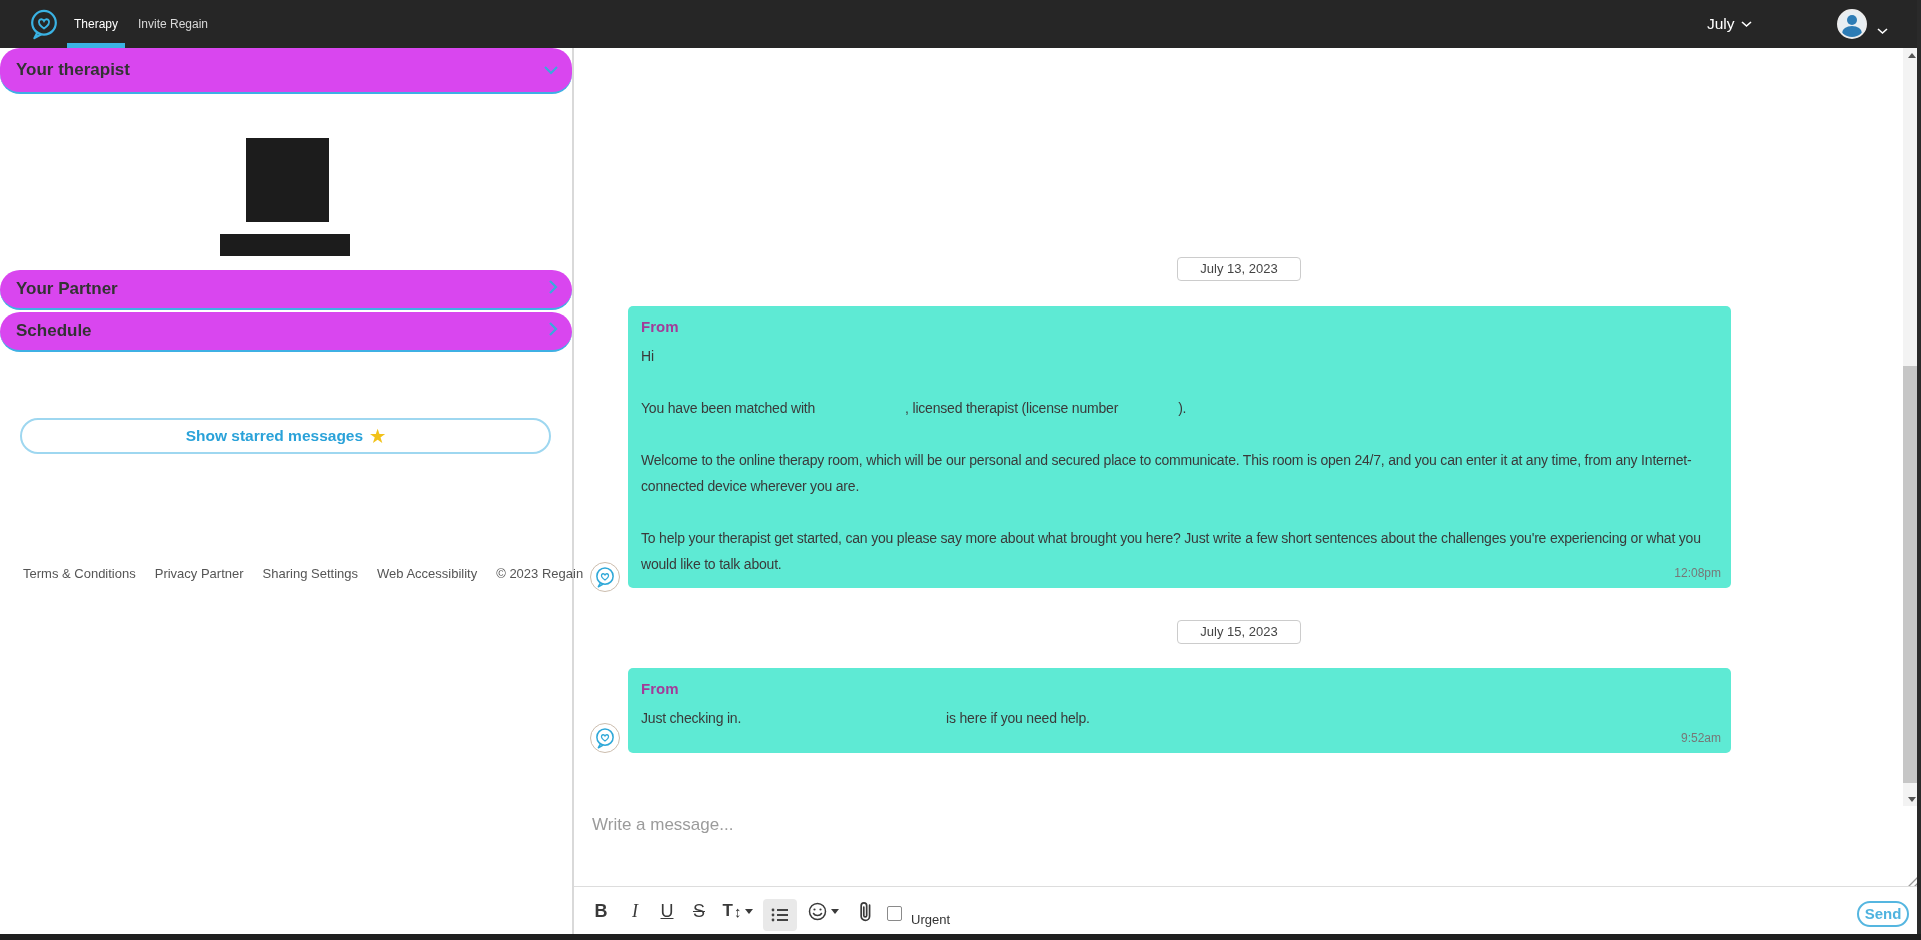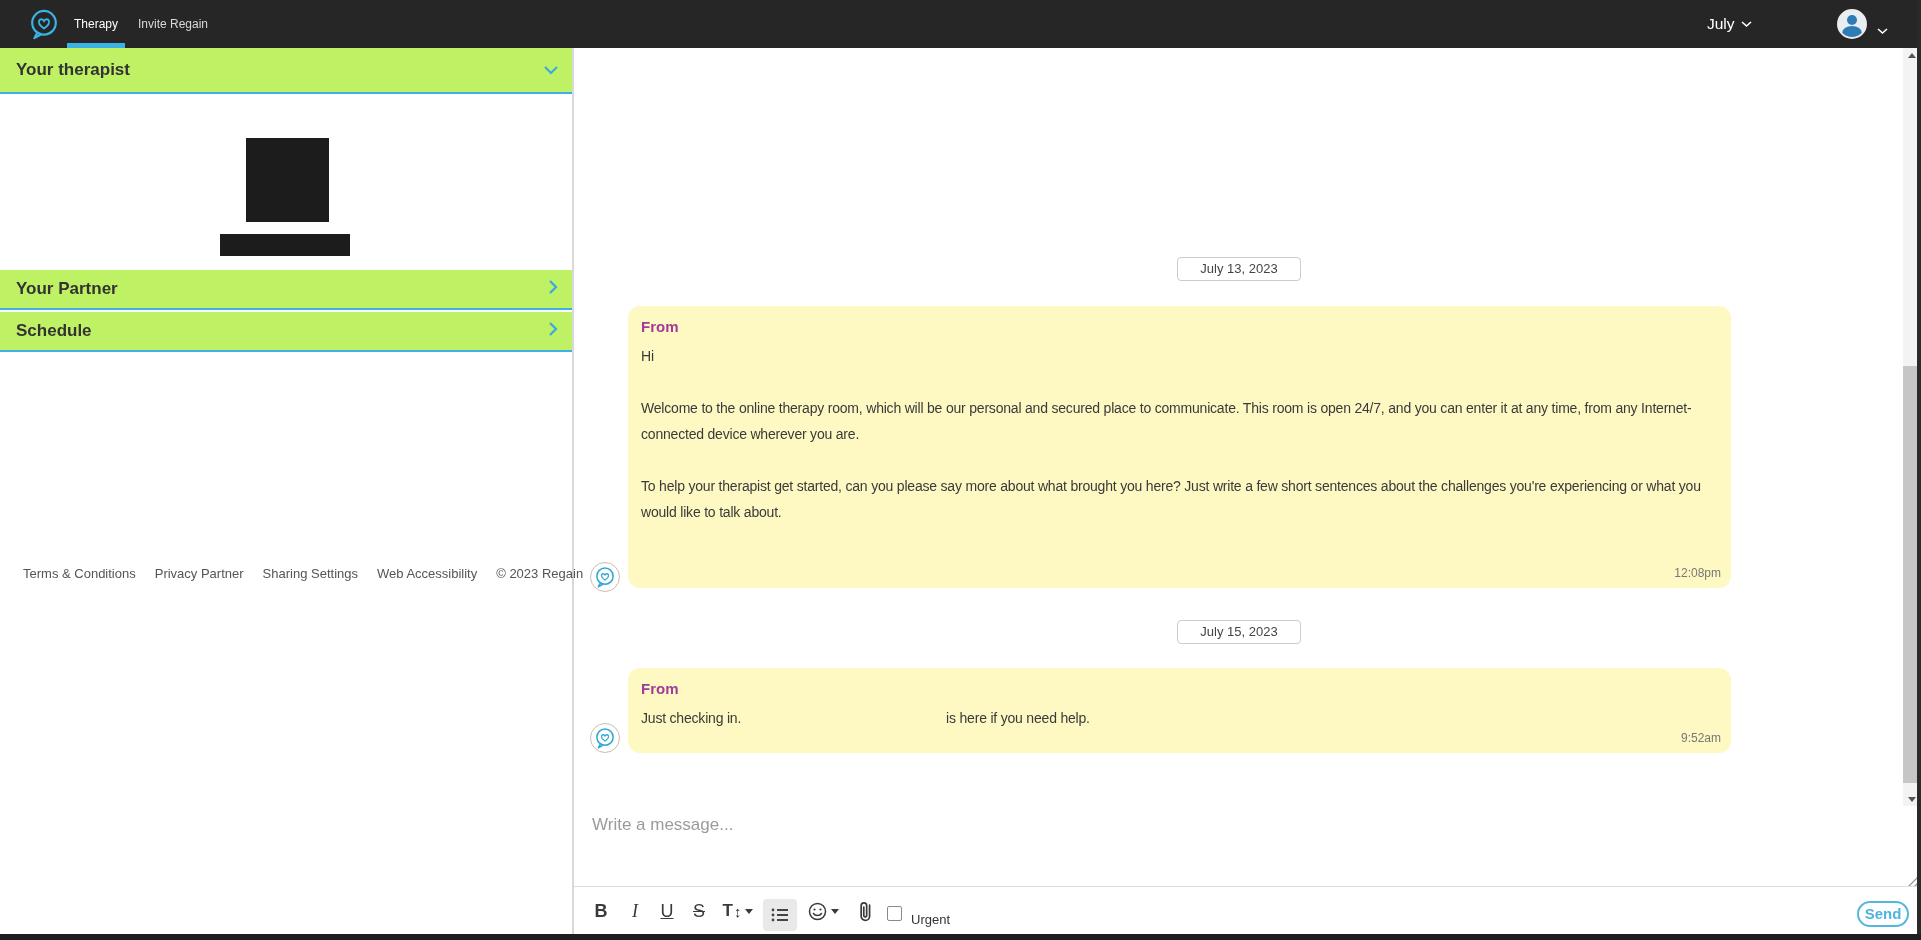--- a/index.html
+++ b/index.html
@@ -18,21 +18,21 @@
   .nav-help { position:absolute; left:1707px; top:0; height:48px; line-height:48px; color:#fff; font-size:15.5px; cursor:pointer; }
   .nav-help svg { margin-left:6px; vertical-align:1px; }
   .nav-avatar { position:absolute; left:1837px; top:9px; width:30px; height:30px; border-radius:50%;
     background:#e8eef2; border:2px solid #ececec; overflow:hidden; cursor:pointer; }
   .nav-avatar .head { position:absolute; left:8px; top:4px; width:10px; height:10px; border-radius:50%; background:#2d7cb5; }
   .nav-avatar .body { position:absolute; left:3px; top:15px; width:20px; height:14px; border-radius:50% 50% 0 0; background:#2d7cb5; }
   .nav-caret2 { position:absolute; left:1877px; top:21px; cursor:pointer; }
   
   .sidebar { position:absolute; left:0; top:48px; width:574px; height:887px; background:#fff;
     border-right:2px solid #d9d9d9; }
-  .sb-section { position:absolute; left:0; width:572px; background:#bef264; border-bottom:2px solid #3fb0e4; cursor:pointer; }
+  .sb-section { position:absolute; left:0; width:572px; background:#d946ef; border-bottom:2px solid #3fb0e4; cursor:pointer;border-radius:20px; }
   .sb-section .lbl { position:absolute; left:16px; top:0; height:100%; display:flex; align-items:center;
     font-size:17px; font-weight:bold; color:#333; }
   .sb-chev { position:absolute; right:14px; top:50%; transform:translateY(-50%); }
   .sb-therapist { top:0; height:46px; }
   .sb-partner   { top:222px; height:40px; }
   .sb-schedule  { top:264px; height:40px; }
   .redact-photo { position:absolute; left:246px; top:90px;  width:83px;  height:84px; background:#1c1c1c; }
   .redact-name  { position:absolute; left:220px; top:186px; width:130px; height:22px; background:#1c1c1c; }
   .starred-btn { position:absolute; left:20px; top:370px; width:531px; height:36px;
     border:2px solid #9ed7f0; border-radius:18px; background:#fff; cursor:pointer;
@@ -50,21 +50,21 @@
   .intake-card { position:absolute; left:783px; top:48px; width:1107px; height:180px;
     background:#dcecf5; border-radius:8px; }
   .intake-q { position:absolute; left:14px; font-size:16px; font-weight:bold; color:#2d9ed8; }
   .q1 { top:14px; } .q2 { top:84px; }
   .pin-icon { position:absolute; left:15px; top:36px; }
   .intake-a { position:absolute; left:14px; top:107px; font-size:15px; color:#3a3a3a; }
   .date-pill { position:absolute; left:1177px; width:124px; height:24px; background:#fff;
     border:1px solid #ccc; border-radius:4px; text-align:center; line-height:22px;
     font-size:13px; color:#444; }
   .pill1 { top:257px; } .pill2 { top:620px; }
-  .msg-card { position:absolute; left:628px; width:1103px; background:#fef9c3; border-radius:12px;
+  .msg-card { position:absolute; left:628px; width:1103px; background:#5eead4; border-radius:5px;
     padding:12px 15px 8px 13px; }
   .msg1 { top:306px; height:282px; }
   .msg2 { top:668px; height:85px; }
   .msg-from { font-size:15px; font-weight:bold; color:#a23c99; margin-bottom:8px; }
   .msg-card p { font-size:14px; line-height:26px; color:#3a3a3a; margin:0 0 26px 0; letter-spacing:-0.2px; }
   .msg-card p.tight { margin:0; }
   .gap-redacted { display:inline-block; }
   .g90 { width:90px; } .g60 { width:60px; } .g205 { width:205px; }
   .msg-time { position:absolute; right:10px; bottom:8px; font-size:12px; color:#777; }
   .msg-avatar { position:absolute; left:590px; width:30px; height:30px; border-radius:50%;
@@ -160,35 +160,40 @@
       </span>
     </div>
     <div class="sb-section sb-schedule">
       <span class="lbl">Schedule</span>
       <span class="sb-chev">
         <svg width="9" height="14" viewBox="0 0 9 14">
             <polyline points="1,1 7,7 1,13" fill="none" stroke="#3aa9dc" stroke-width="2.2"></polyline>
           </svg>
       </span>
     </div>
+    <button class="starred-btn">
+      <span>Show starred messages</span>
+      <span class="star">★</span>
+    </button>
     <div class="sb-footer">
       <span>Terms &amp; Conditions</span>
       <span>Privacy Partner</span>
       <span>Sharing Settings</span>
       <span>Web Accessibility</span>
       <span class="copyright">© 2023 Regain</span>
     </div>
   </aside>
 
 
   <div class="date-pill pill1">July 13, 2023</div>
 
   <div class="msg-card msg1">
     <div class="msg-from">From</div>
     <p>Hi</p>
+    <p><span>You have been matched with</span><span class="gap-redacted g90"></span><span>, licensed therapist (license number</span><span class="gap-redacted g60"></span><span>).</span></p>
     <p>Welcome to the online therapy room, which will be our personal and secured place to communicate. This room is open 24/7, and you can enter it at any time, from any Internet-connected device wherever you are.</p>
     <p class="tight">To help your therapist get started, can you please say more about what brought you here? Just write a few short sentences about the challenges you're experiencing or what you would like to talk about.</p>
     <span class="msg-time">12:08pm</span>
   </div>
   <span class="msg-avatar av1">
     <svg width="22" height="22" viewBox="0 0 26 26">
       <circle cx="13" cy="12" r="9.6" fill="none" stroke="#2fa8d8" stroke-width="1.8"></circle>
       <path d="M7.5 20.2 L5.2 24.5 L10.8 21.4" fill="none" stroke="#2fa8d8" stroke-width="1.8" stroke-linejoin="round"></path>
       <path d="M13 16.6 C9.6 14.2 8.2 12 9.1 10.2 C9.9 8.7 12 8.8 13 10.6 C14 8.8 16.1 8.7 16.9 10.2 C17.8 12 16.4 14.2 13 16.6 Z" fill="none" stroke="#2fa8d8" stroke-width="1.5"></path>
     </svg>

